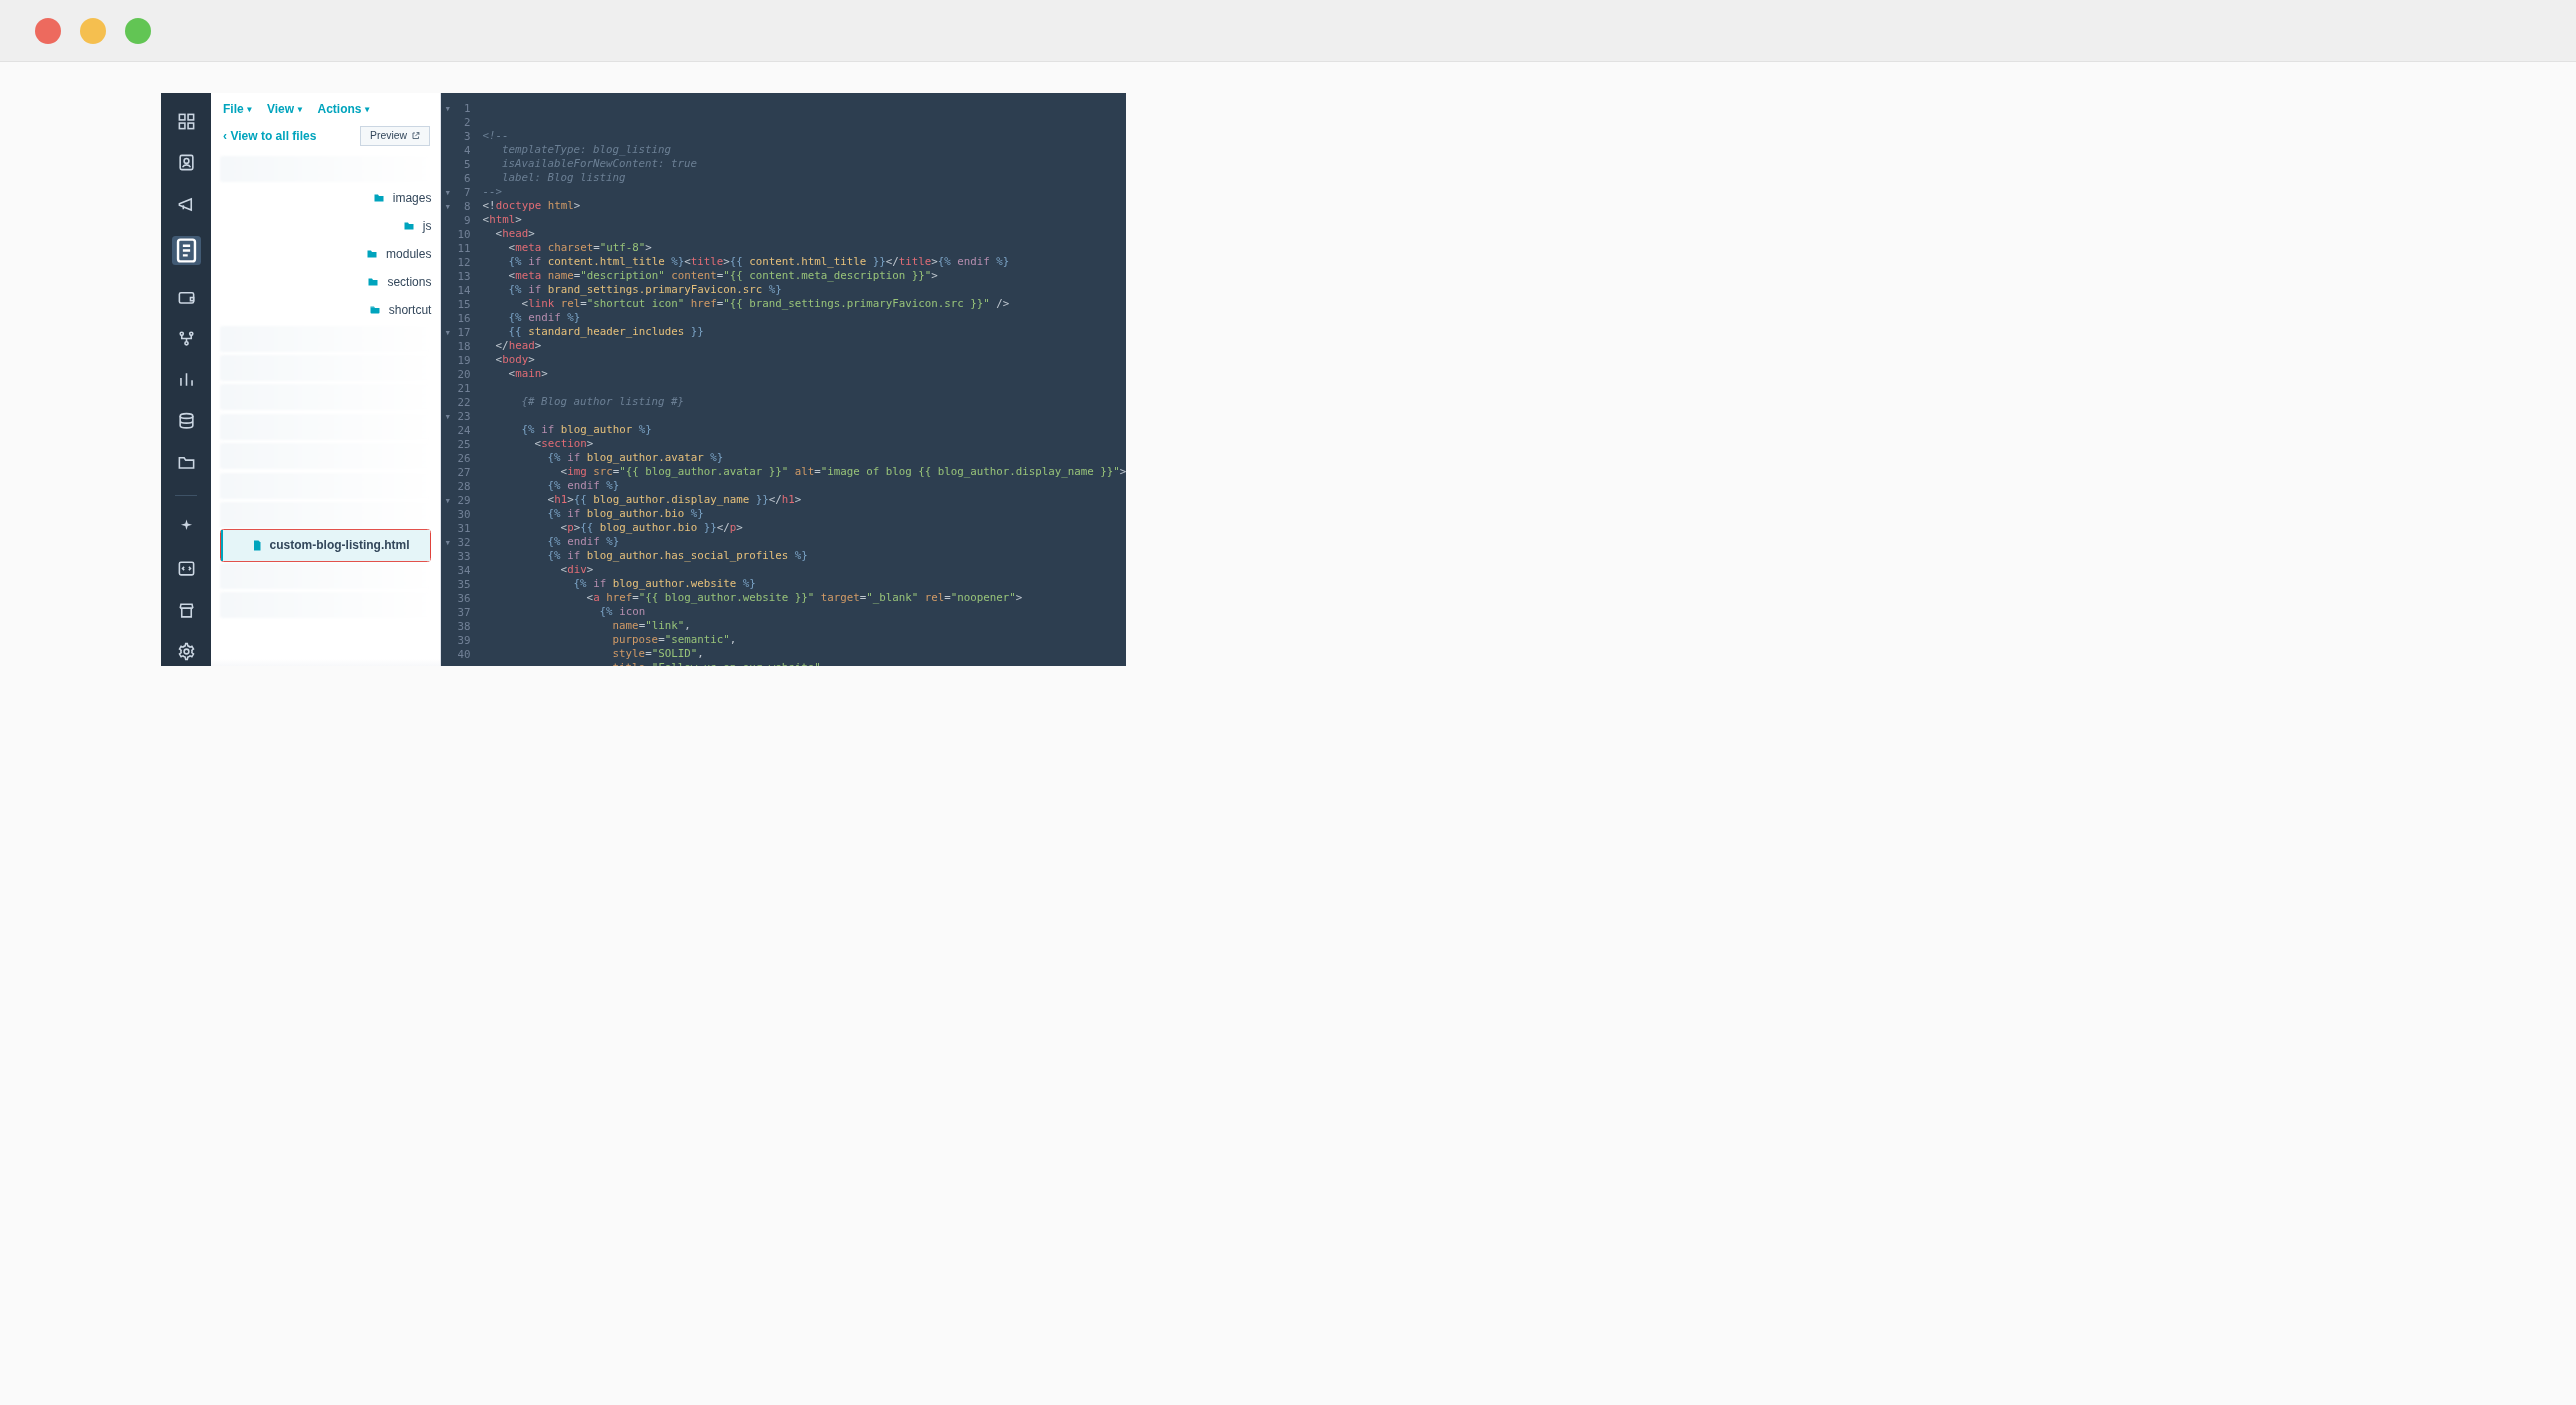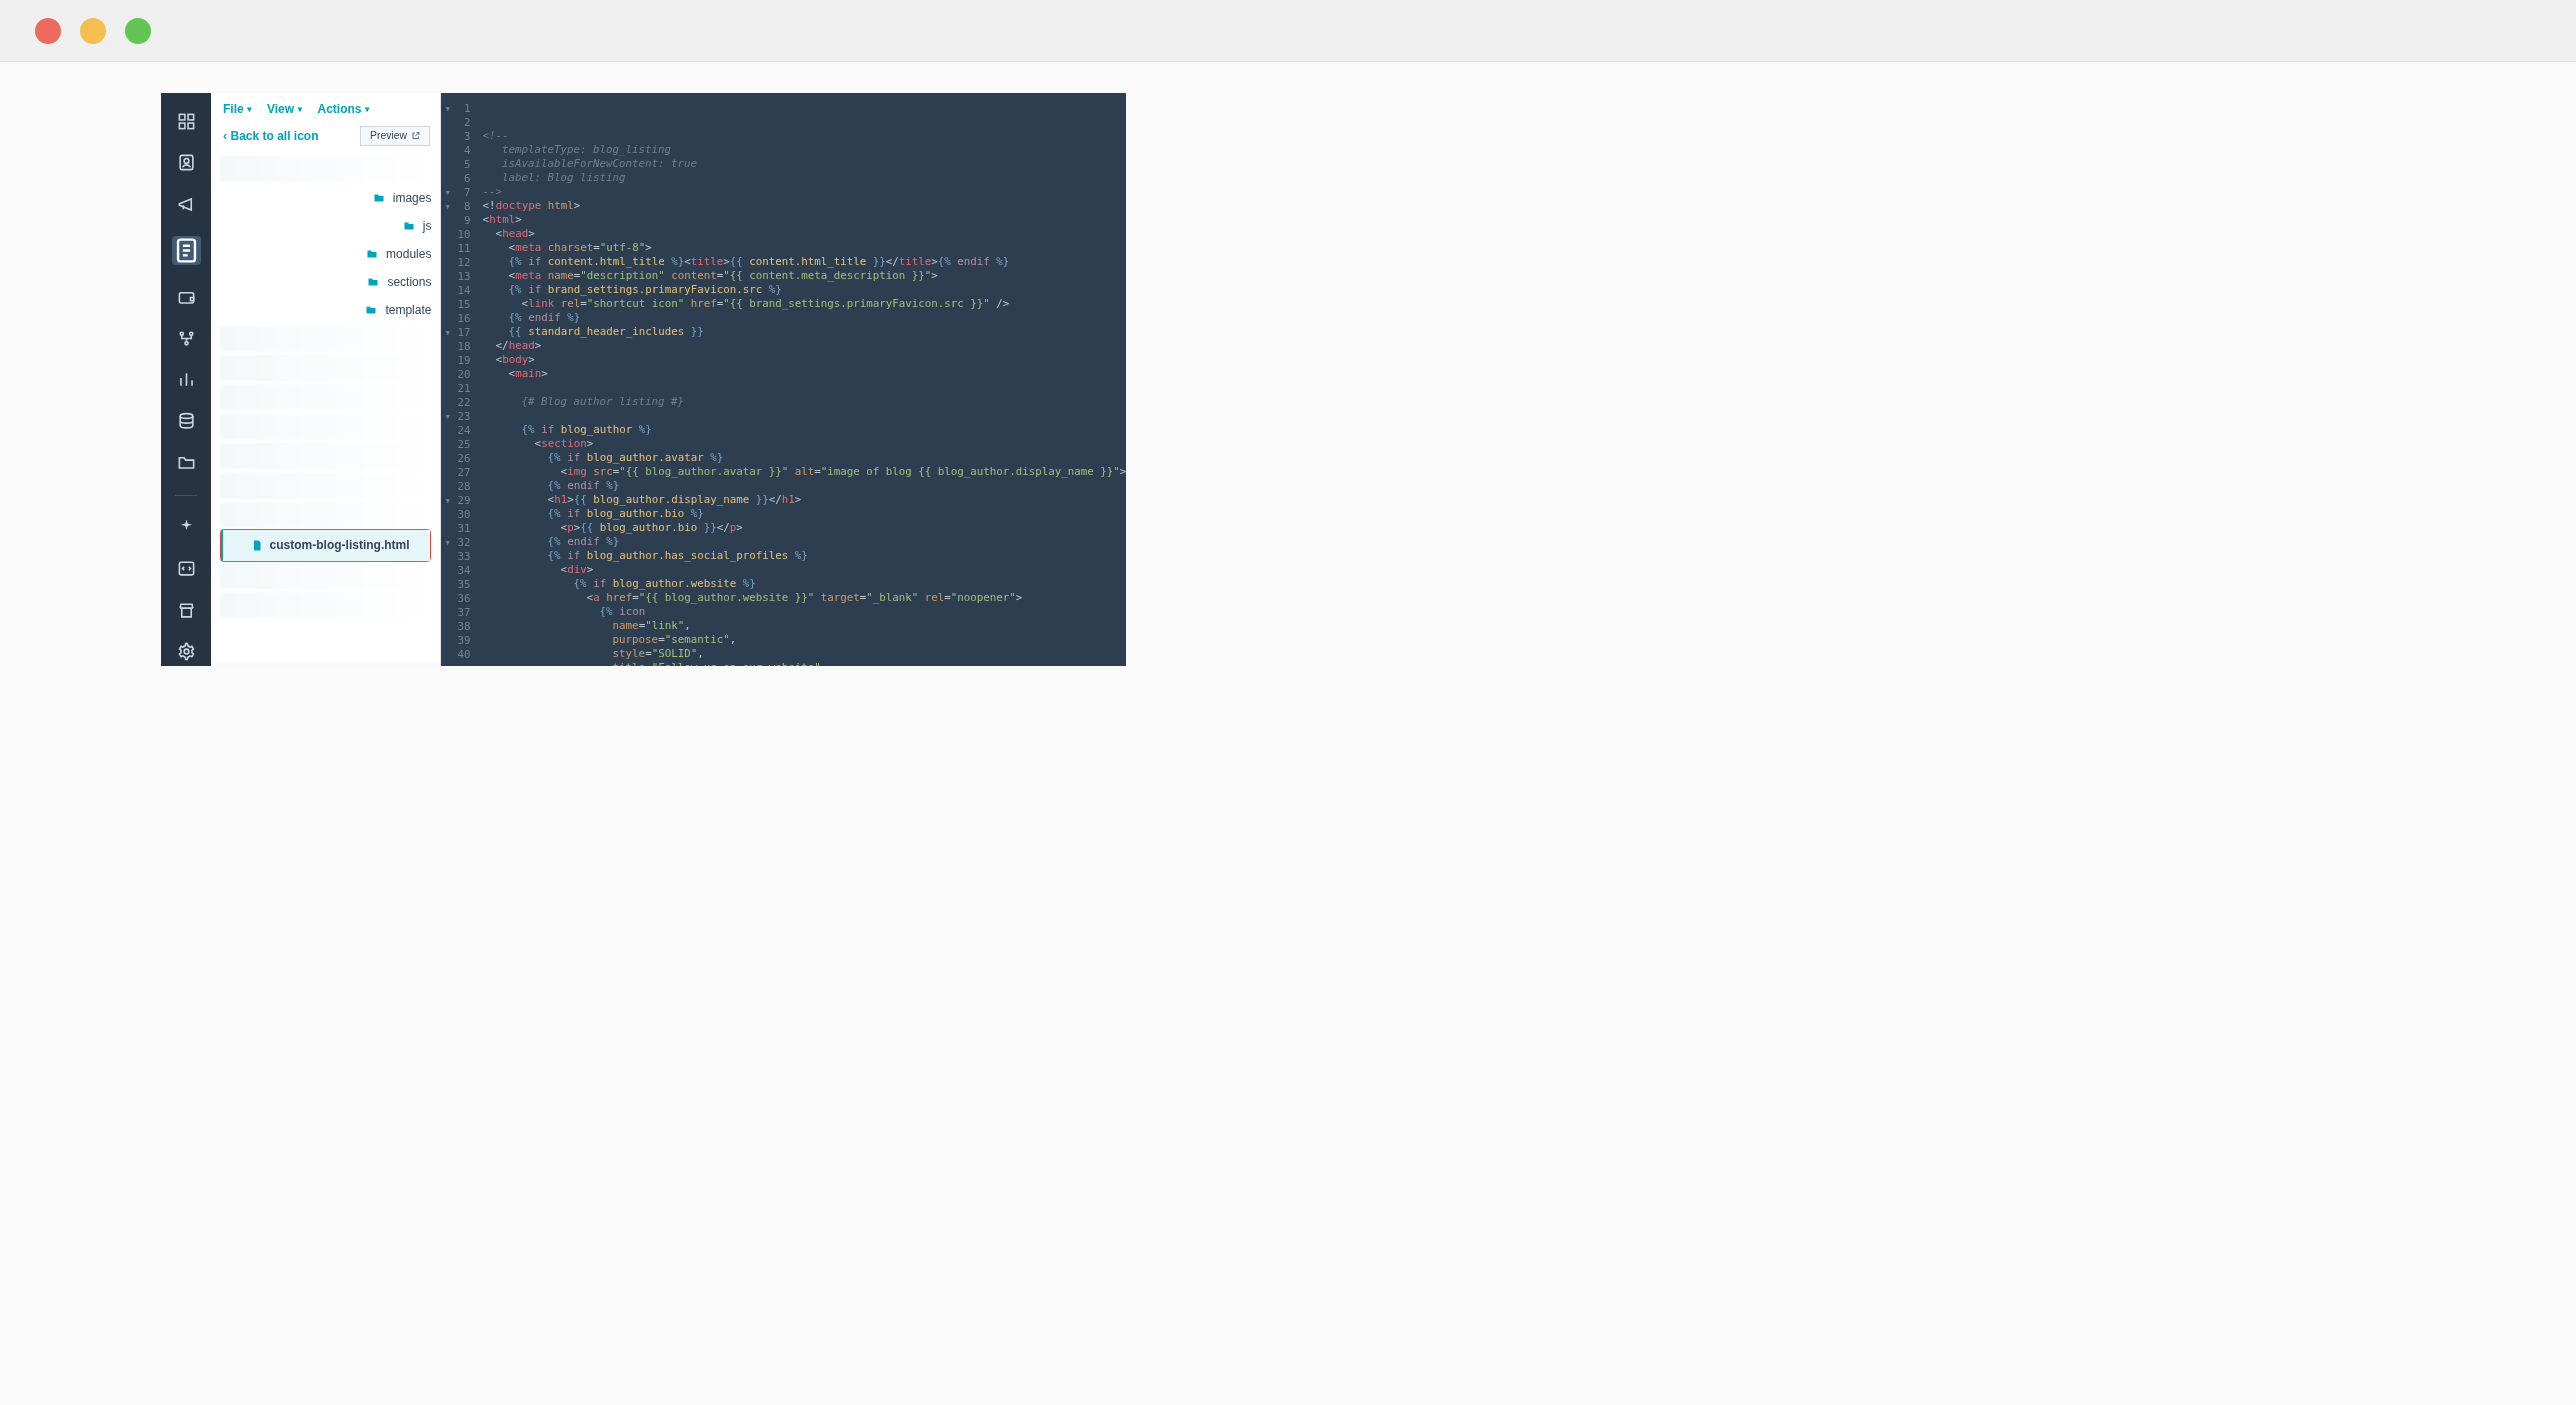--- a/index.html
+++ b/index.html
@@ -232,21 +232,21 @@
           <span class="caret">▾</span>
         </div>
       <div class="mi">
           <span>Actions</span>
           <span class="caret">▾</span>
         </div>
     </div>
     <div class="subhead">
       <div class="backlink">
         <span>‹</span>
-        <span>Back to all icon</span>
+        <span>View to all files</span>
       </div>
       <button class="previewbtn">
         <span>Preview</span>
         <svg width="9.5" height="9.5" viewBox="0 0 24 24" fill="none" stroke="currentColor" stroke-width="2">
             <path d="M14 4h6v6M20 4l-9 9M19 14v5H5V5h5"></path>
           </svg>
       </button>
     </div>
 
     <div class="blurrow"></div>
@@ -273,21 +273,21 @@
       <svg viewBox="0 0 24 24">
           <path d="M3 5h7l2 3h9v11H3z"></path>
         </svg>
       <span>sections</span>
     </div>
     <div class="folder">
       <svg viewBox="0 0 24 24">
           <path d="M3 5h7l2 3h9v9a2 2 0 0 1-2 2H5a2 2 0 0 1-2-2z"></path>
           <path fill="#fff" d="M3 5h7l2 3H3z" opacity=".2"></path>
         </svg>
-      <span>template</span>
+      <span>shortcut</span>
     </div>
 
     <div class="blurrow"></div>
     <div class="blurrow"></div>
     <div class="blurrow"></div>
     <div class="blurrow"></div>
     <div class="blurrow"></div>
     <div class="blurrow"></div>
     <div class="blurrow"></div>
 

